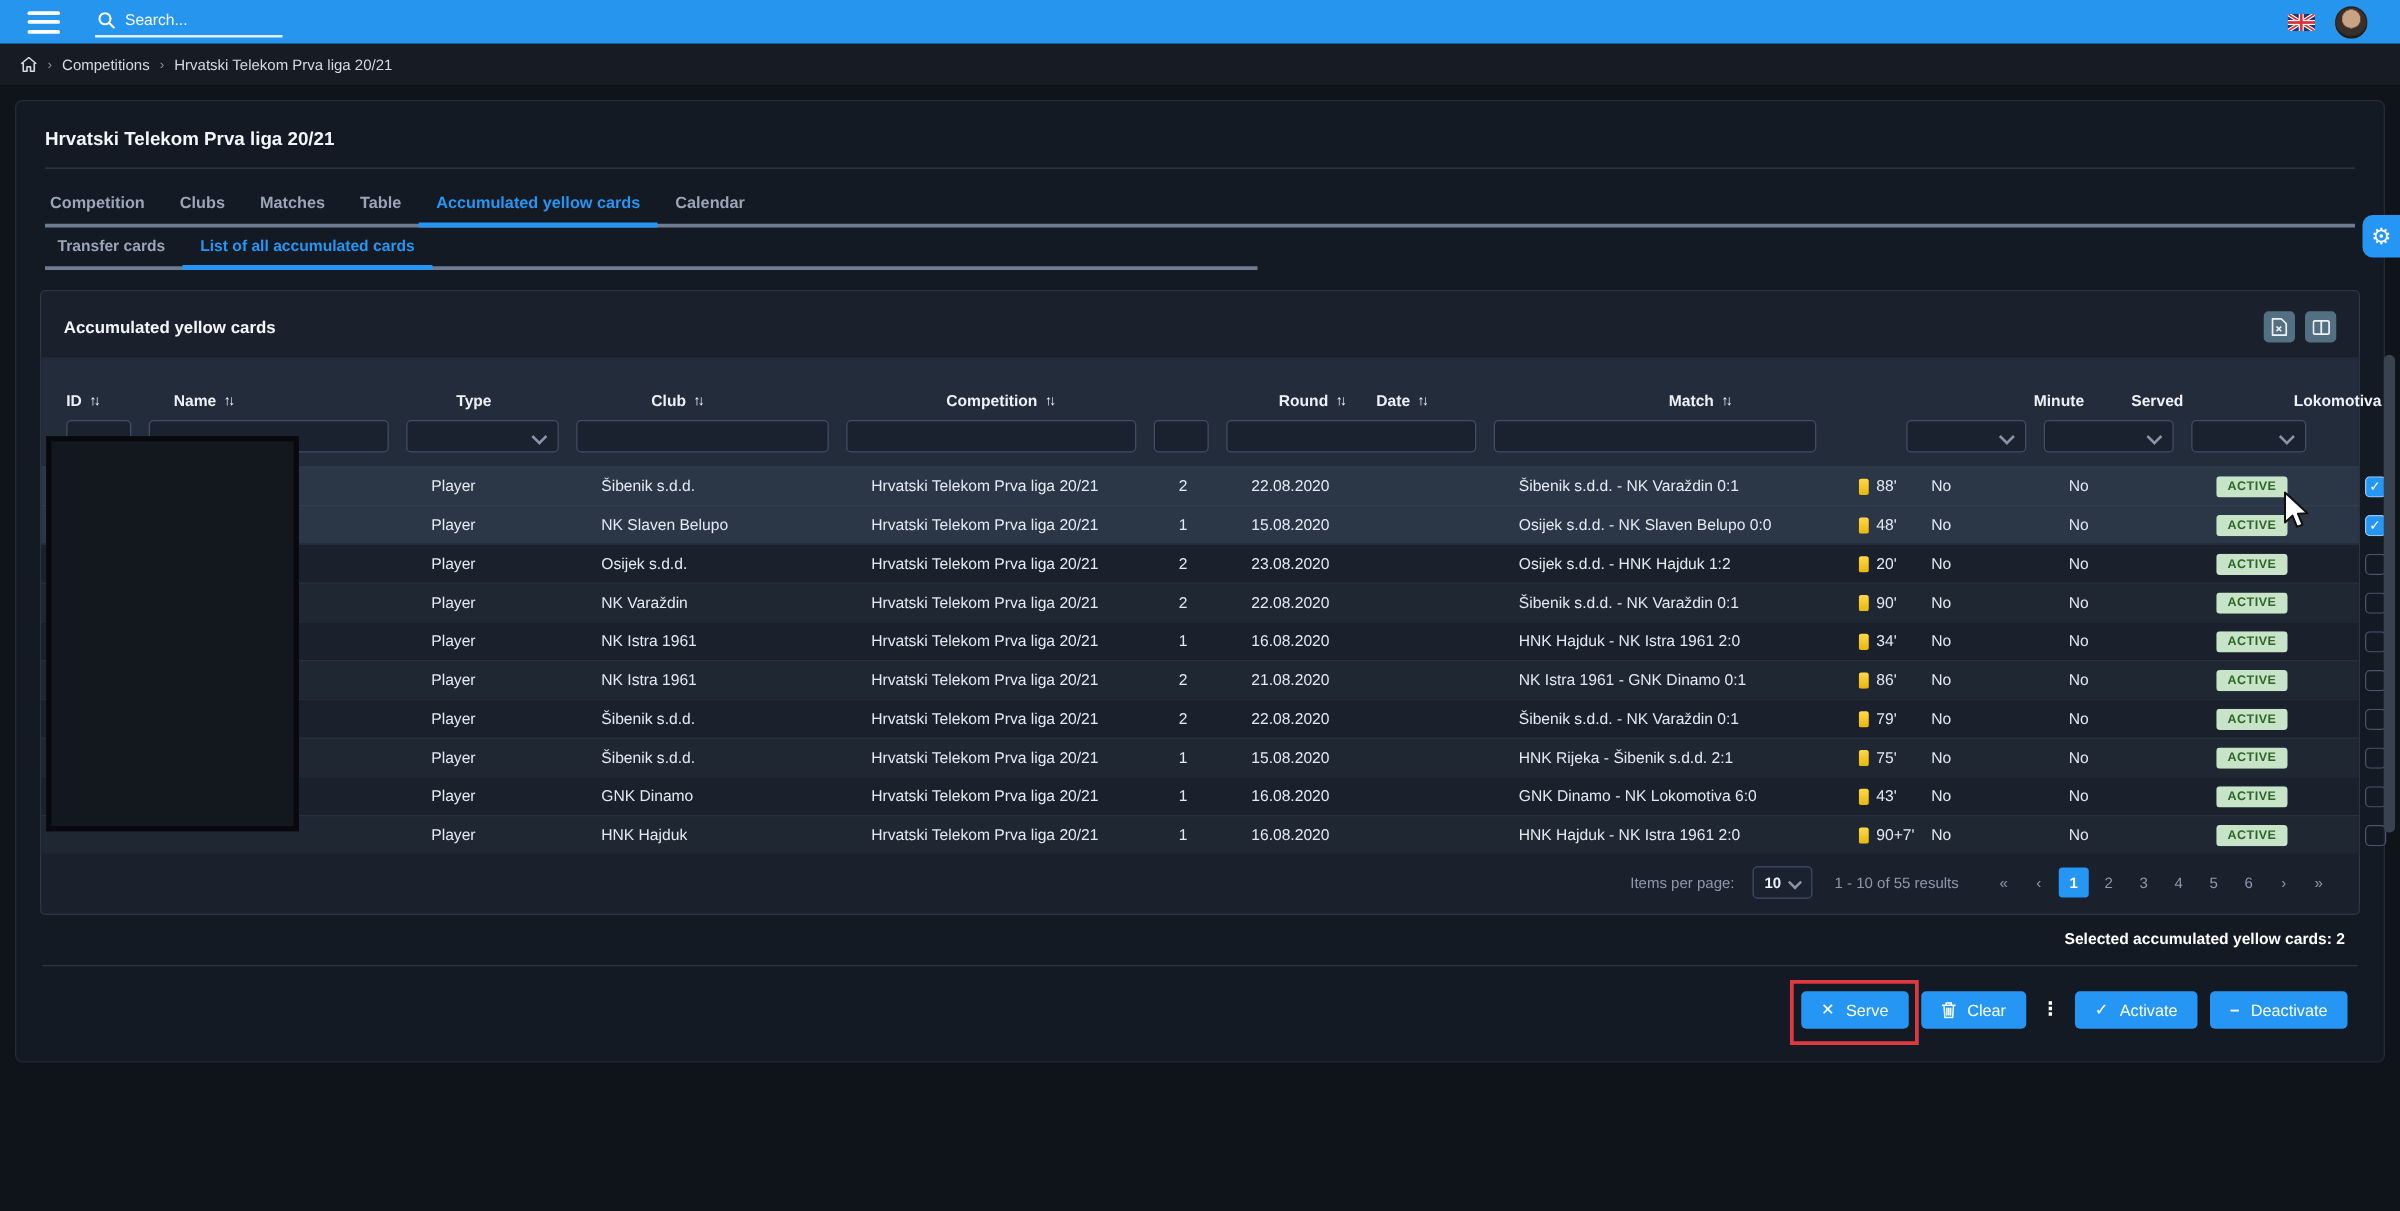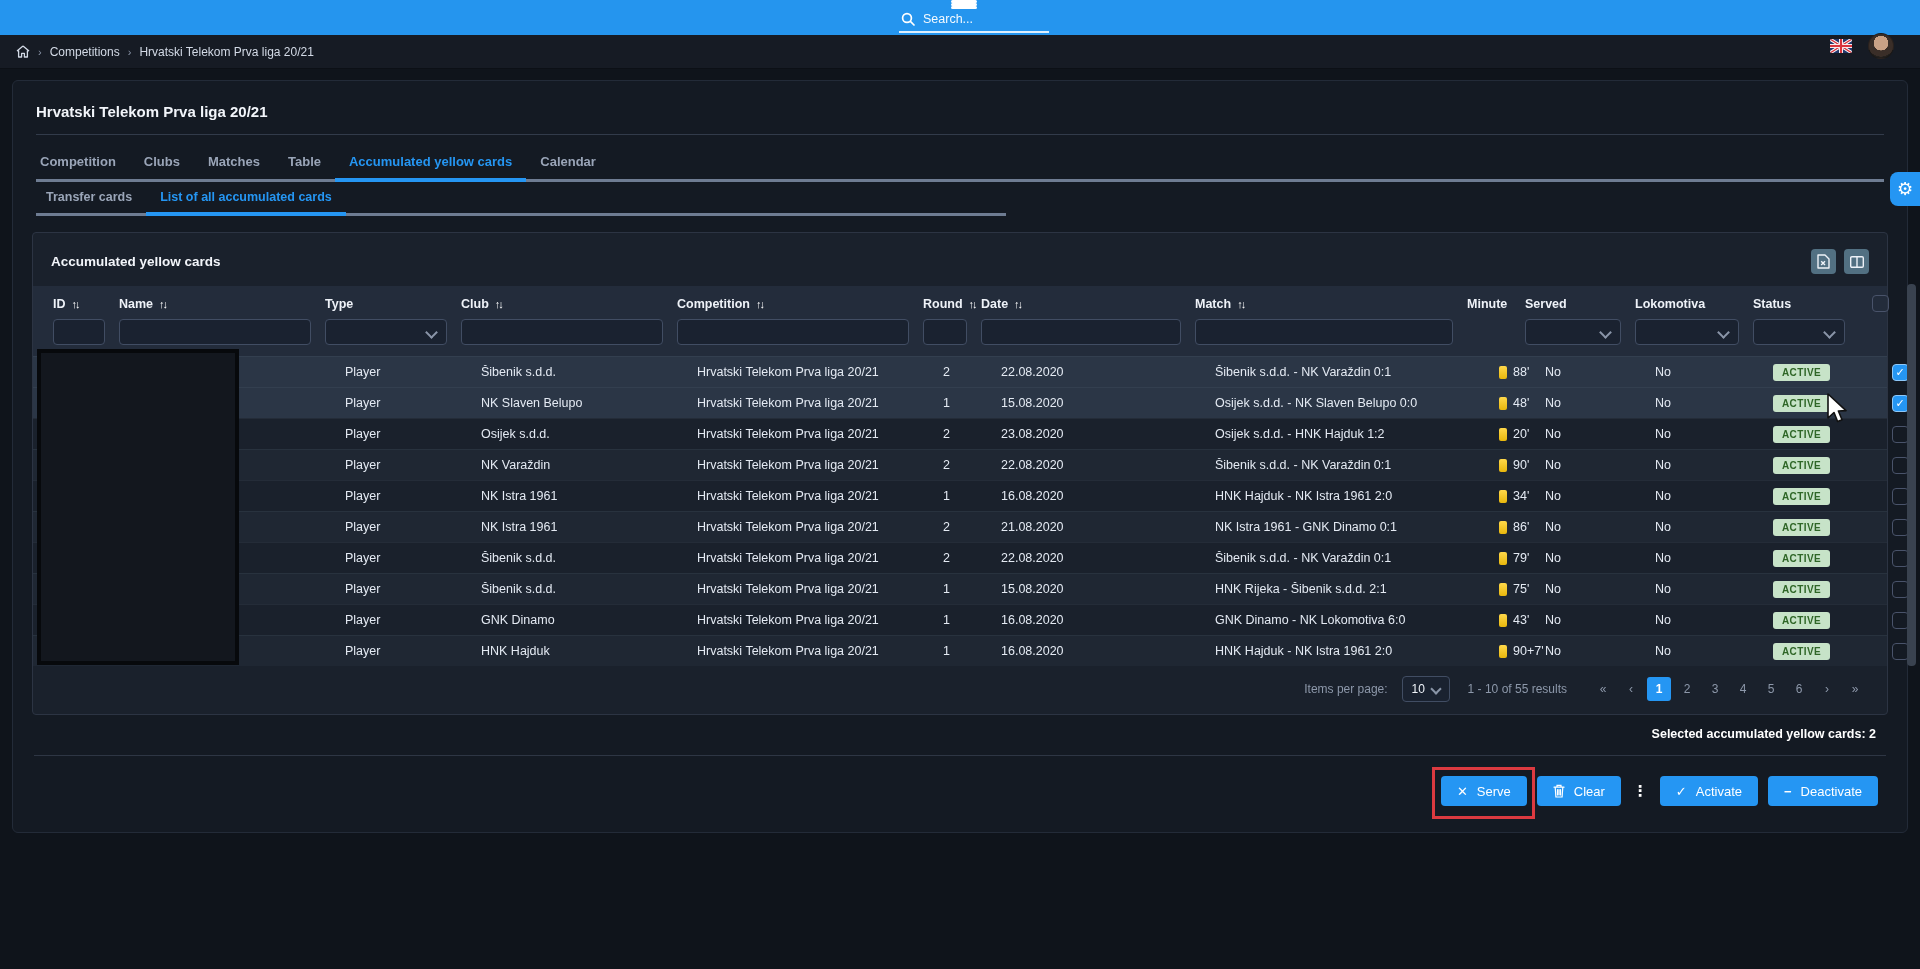--- a/index.html
+++ b/index.html
@@ -1,21 +1,21 @@
 <!DOCTYPE html>
 <html><head>
 <meta charset="utf-8">
 <style>
   * { margin:0; padding:0; box-sizing:border-box; }
   html,body { background:#0f141b; }
   body { font-family:"Liberation Sans","DejaVu Sans",sans-serif; color:#dde4ee; }
   #page { position:relative; width:1920px; height:969px; background:#0f141b; overflow:hidden; }
 
   
-  .topbar { height:35px; background:#2595ee; display:flex; align-items:center; padding:0 14px;flex-direction:column; }
+  .topbar { height:35px; background:#2595ee; display:flex; align-items:center; padding:0 14px; }
   .hamburger { width:26px; height:18px; display:flex; flex-direction:column; justify-content:space-between; cursor:pointer; margin-left:8px; }
   .hamburger div { height:3px; background:#fff; border-radius:2px; }
   .searchwrap { display:flex; align-items:center; gap:8px; margin-left:28px; border-bottom:2px solid rgba(255,255,255,.85); padding:3px 4px 5px 2px; width:150px; }
   .searchwrap input { background:transparent; border:none; outline:none; color:#fff; font-size:12.5px; width:110px; }
   .searchwrap input::placeholder { color:rgba(255,255,255,.95); }
   .topbar-right { margin-left:auto; display:flex; align-items:center; gap:16px; padding-right:12px; }
   .flag { width:22px; height:14px; border-radius:2px; overflow:hidden; display:block; }
   .avatar { width:26px; height:26px; border-radius:50%; background:radial-gradient(circle at 50% 38%, #caa286 0 38%, #3a2e28 39% 70%, #23201e 71%); border:1px solid rgba(0,0,0,.25); }
 
   
@@ -45,45 +45,45 @@
 
   
   .table-card { margin:16px 8px 0; background:#1a212c; border:1px solid #2c3443; border-radius:4px; }
   .table-card-head { display:flex; align-items:center; padding:16px 18px 12px; }
   .table-title { font-size:13.5px; font-weight:bold; color:#f2f5fa; }
   .table-tools { margin-left:auto; display:flex; gap:8px; }
   .tool-btn { width:25px; height:25px; border-radius:4px; background:#527082; display:flex; align-items:center; justify-content:center; cursor:pointer; }
 
   .tgrid { display:grid; grid-template-columns:66px 206px 136px 216px 246px 58px 214px 272px 58px 110px 118px 106px 42px; align-items:center; padding-left:20px; }
   .thead { background:#232c3b; }
-  .thead-labels { padding-top:9px; }
+  .thead-labels { padding-top:26px;gap:20px; }
   .hlabel { font-size:12.5px; font-weight:bold; color:#eef2f8; display:flex; align-items:center; gap:6px; }
   .sort-ic { font-size:11px; font-weight:bold; letter-spacing:-2px; color:#fff; cursor:pointer; padding-right:2px; }
   .thead-filters { padding-top:7px; padding-bottom:11px; }
   .fwrap { padding-right:14px; }
   .flt-input { width:100%; height:26px; background:#1a2230; border:1px solid #414d63; border-radius:4px; color:#dde4ee; font-size:12px; padding:0 6px; outline:none; }
   .flt-select { position:relative; width:100%; height:26px; background:#1a2230; border:1px solid #414d63; border-radius:4px; cursor:pointer; }
   .flt-select::after { content:""; position:absolute; right:10px; top:8px; width:7px; height:7px; border-right:2px solid #8a95a8; border-bottom:2px solid #8a95a8; transform:rotate(45deg); }
   .hcheck { justify-self:center; }
 
   .trow { height:31px; font-size:12.5px; color:#e4eaf3; border-top:1px solid rgba(130,145,170,.10); cursor:pointer;padding-left:40px; }
   .trow.dk { background:#1a212c; }
   .trow.lt { background:#1f2733; }
   .trow.selected { background:#2b3646; }
   .cell { overflow:hidden; white-space:nowrap; text-overflow:ellipsis; padding-right:10px; }
-  .cell-minute { display:flex; align-items:center;margin-left:12px; }
+  .cell-minute { display:flex; align-items:center; }
   .ycard { width:8px; height:13px; border-radius:2px; background:linear-gradient(#ffd84a,#e8b70c); margin-right:6px; flex:0 0 auto; }
   .badge { display:inline-block; font-size:10px; font-weight:bold; letter-spacing:.4px; background:#c7e3c8; color:#2f6627; padding:3px 9px 3px; border-radius:3px; }
   .cbx { width:17px; height:17px; border-radius:4px; border:1.5px solid #49536a; display:flex; align-items:center; justify-content:center; font-size:11px; font-weight:bold; color:#fff; justify-self:center; cursor:pointer; }
   .cbx.on { background:#2596f3; border-color:#8fc8f8; }
   .cell-check { display:flex; justify-content:center; padding-right:0; }
 
   
   .pagination { display:flex; align-items:center; justify-content:flex-end; gap:14px; padding:10px 20px 12px; font-size:12px; color:#8d98aa; }
-  .pp-select { position:relative; width:48px; height:26px; background:#1a2230; border:1px solid #414d63; border-radius:4px; color:#eef2f8; font-weight:normal; display:flex; align-items:center; padding-left:9px; cursor:pointer; }
+  .pp-select { position:relative; width:48px; height:26px; background:#1a2230; border:1px solid #414d63; border-radius:4px; color:#eef2f8; font-weight:bold; display:flex; align-items:center; padding-left:9px; cursor:pointer; }
   .pp-select::after { content:""; position:absolute; right:9px; top:8px; width:6px; height:6px; border-right:2px solid #8a95a8; border-bottom:2px solid #8a95a8; transform:rotate(45deg); }
   .results { margin-left:4px; }
   .pager { display:flex; align-items:center; gap:4px; margin-left:10px; }
   .pg { min-width:24px; height:24px; display:flex; align-items:center; justify-content:center; border-radius:3px; font-size:12px; color:#8d98aa; cursor:pointer; padding:0 5px; }
   .pg.active { background:#2596f3; color:#fff; font-weight:bold; }
 
   .selection-summary { text-align:right; font-size:12.5px; font-weight:bold; color:#fff; padding:12px 20px 0; }
   .bottom-divider { height:1px; background:#2e3644; margin:14px 10px 0; }
 
   

